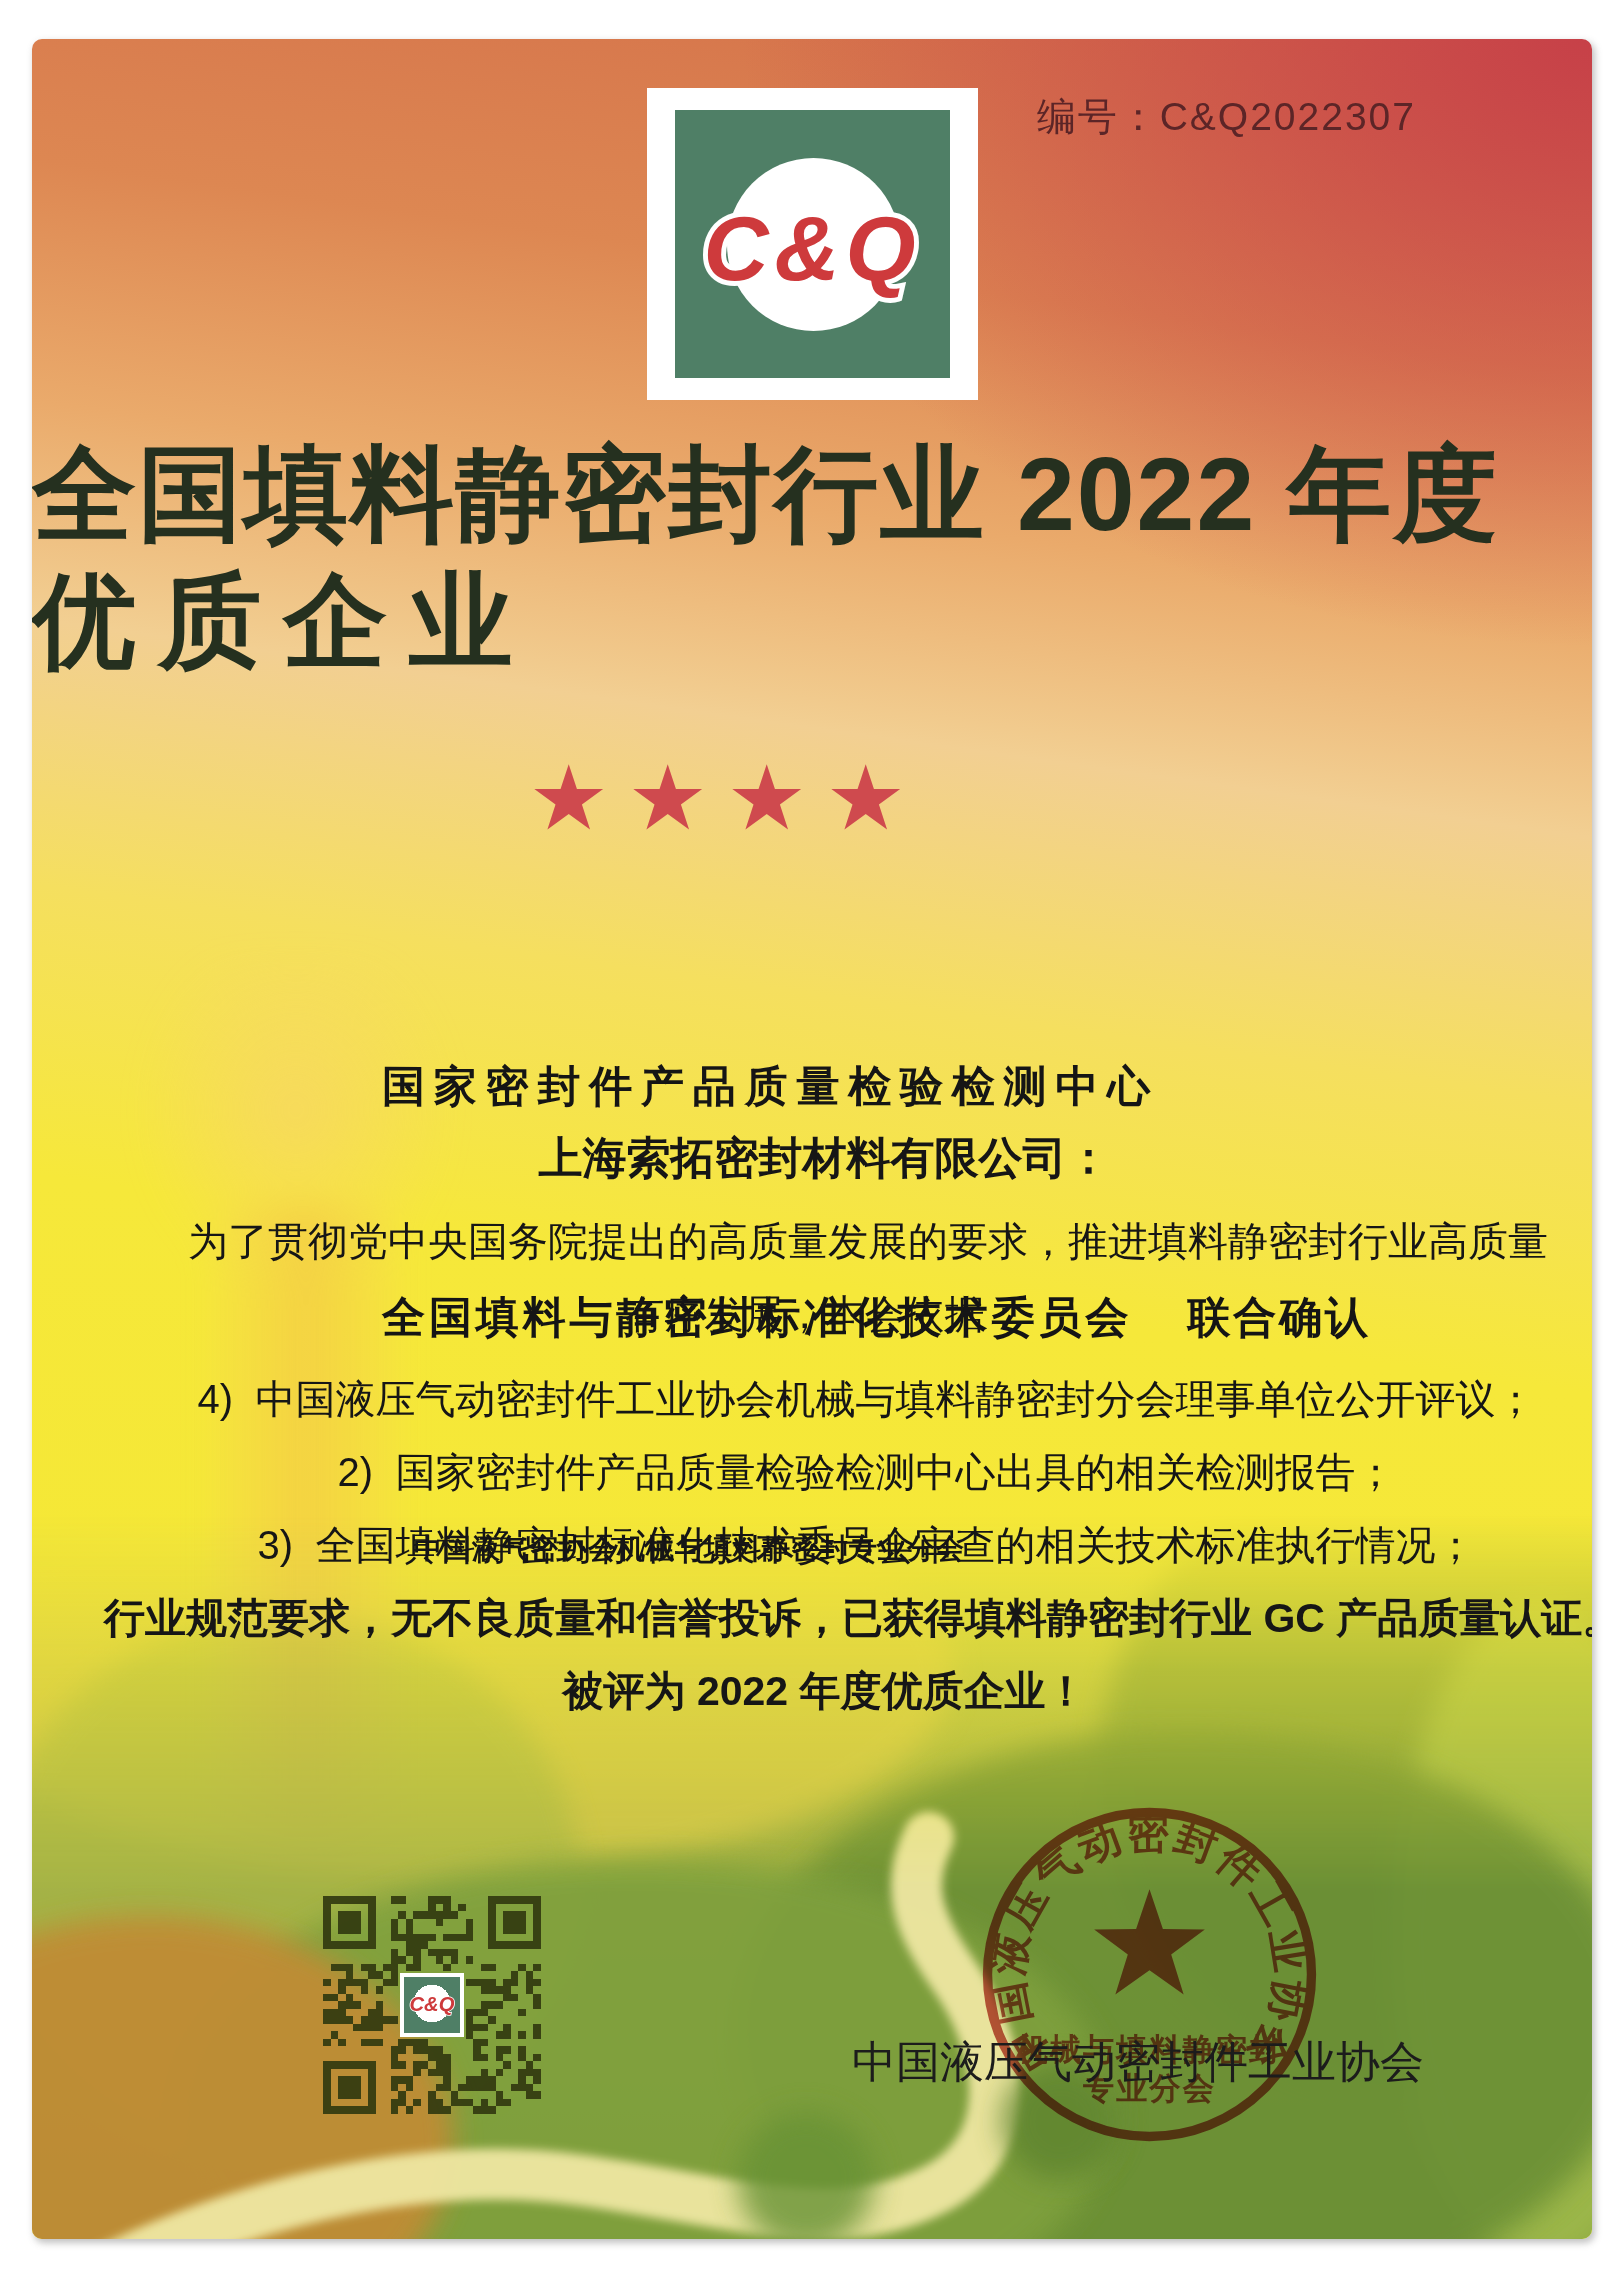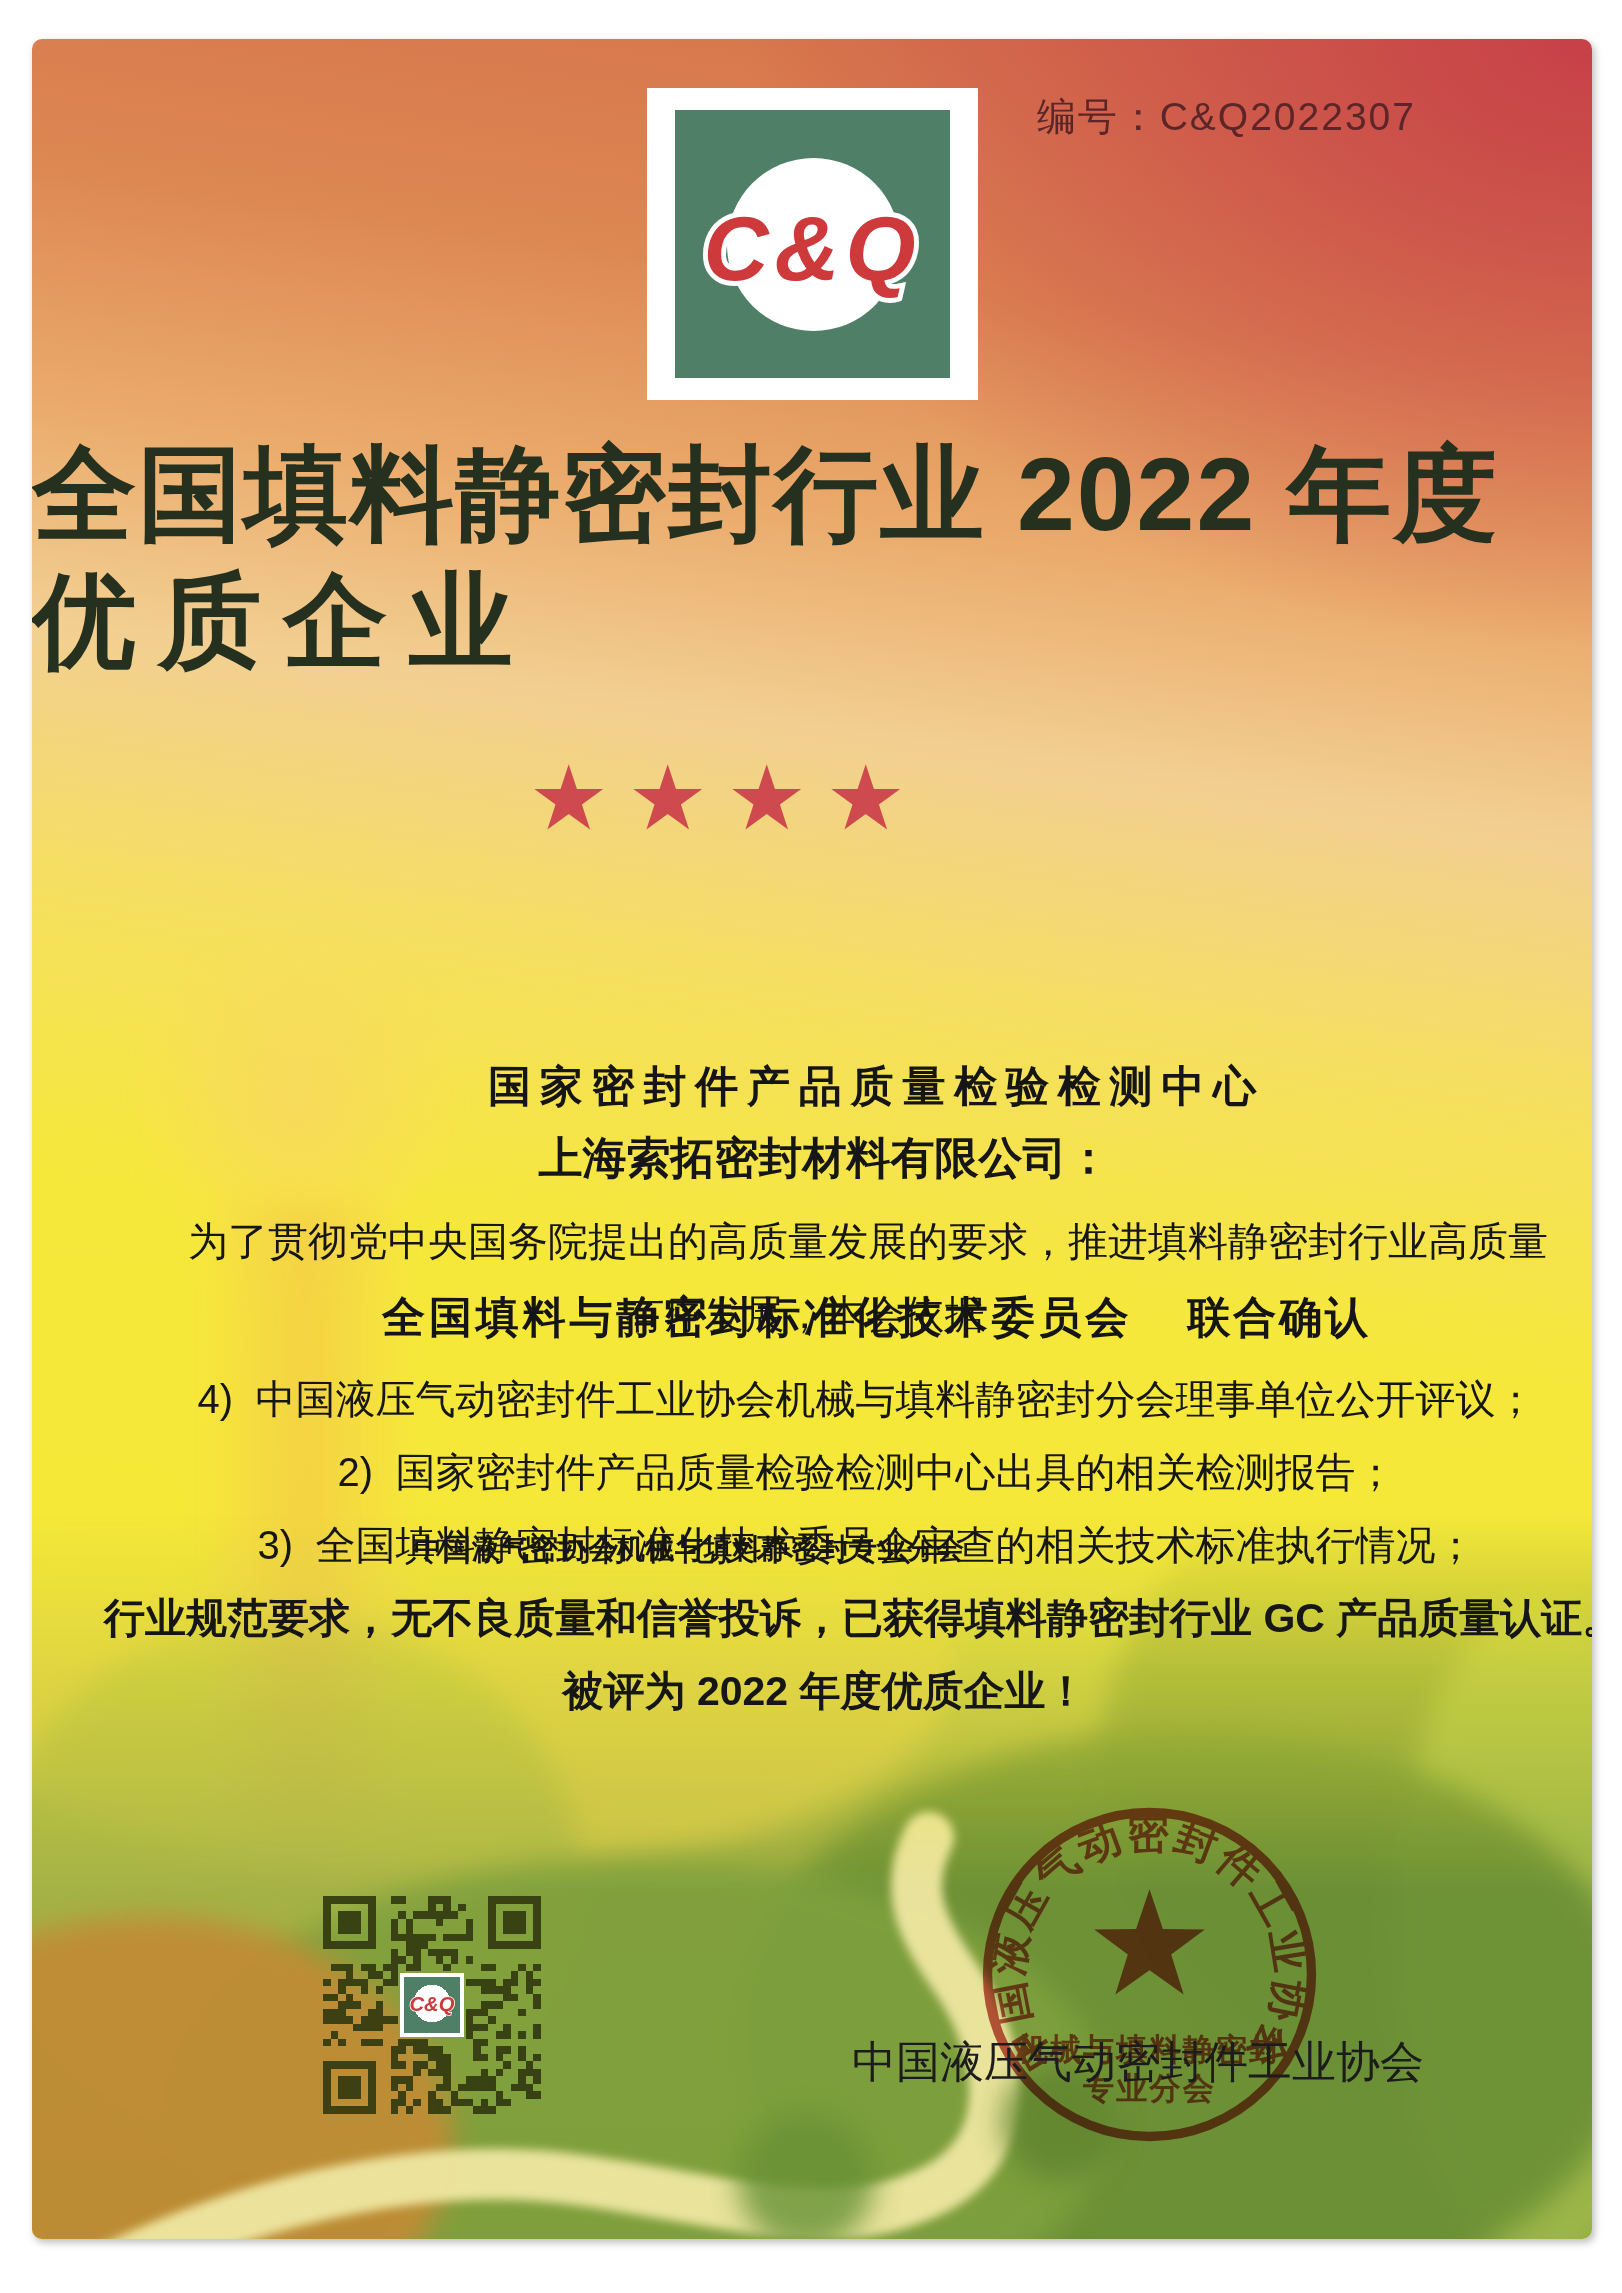--- a/index.html
+++ b/index.html
@@ -44,21 +44,21 @@
     color:#25301f;font-weight:900;line-height:127px;margin-top:8px;}
   .title .t1{font-size:104px;letter-spacing:2px;white-space:pre;}
   .title .t2{font-size:104px;letter-spacing:21.6px;white-space:pre;}
   
   .stars{position:absolute;left:0;top:714px;width:1404px;text-align:center;z-index:3;
     font-size:78px;color:#cf4a4e;letter-spacing:29px;white-space:pre;}
   .stars span{display:inline-block;transform:scale(1.15);}
   
   .issuers{position:absolute;left:350px;top:855px;z-index:3;color:#151515;font-weight:700;
     line-height:77px;white-space:pre;}
-  .issuers .i1{font-size:43px;letter-spacing:8.8px;text-align:center;}
+  .issuers .i1{font-size:43px;letter-spacing:8.8px;}
   .issuers .i2{font-size:43px;letter-spacing:3.9px;}
   .issuers .i2 .suffix{display:inline-block;margin-left:55px;letter-spacing:2.9px;}
   .issuers .i3{font-size:28px;letter-spacing:1px;margin-left:32px;}
   
   .letter{position:absolute;left:72px;top:1082px;width:1441px;z-index:3;color:#161616;
     font-size:40px;line-height:73px;text-align:center;}
   .letter .line{white-space:pre;}
   .letter .recipient{font-size:44px;font-weight:700;}
   .letter .indent{padding-left:84px;}
   .letter .gap-a{margin-top:10.8px;}

